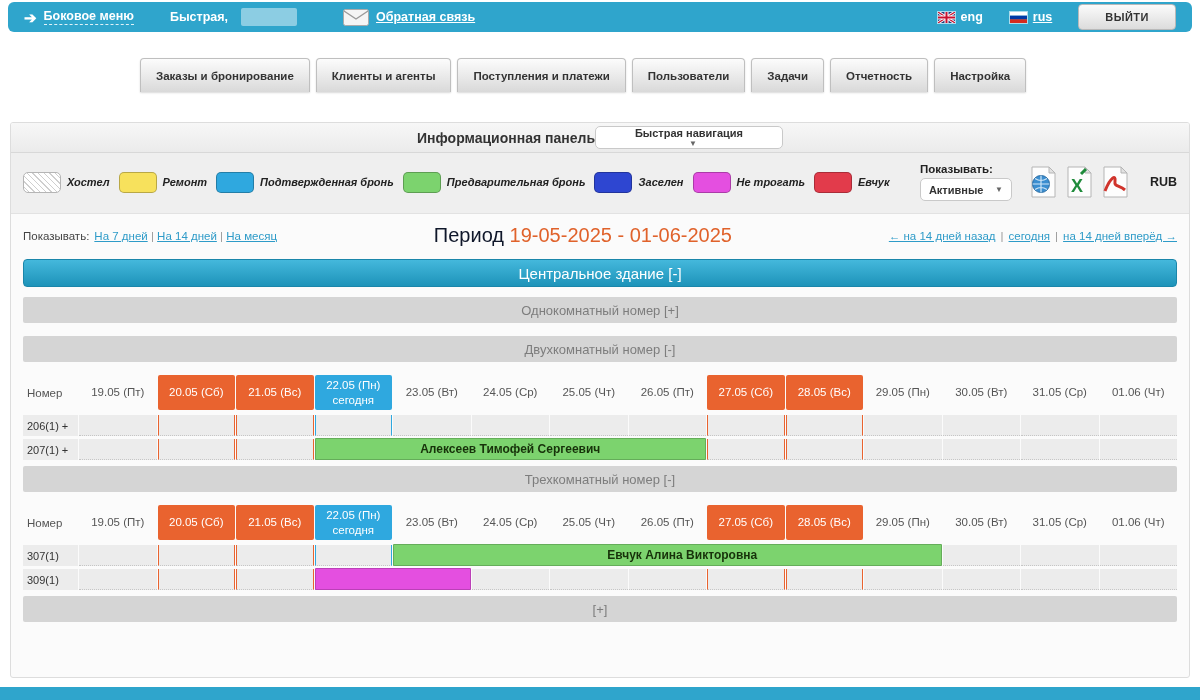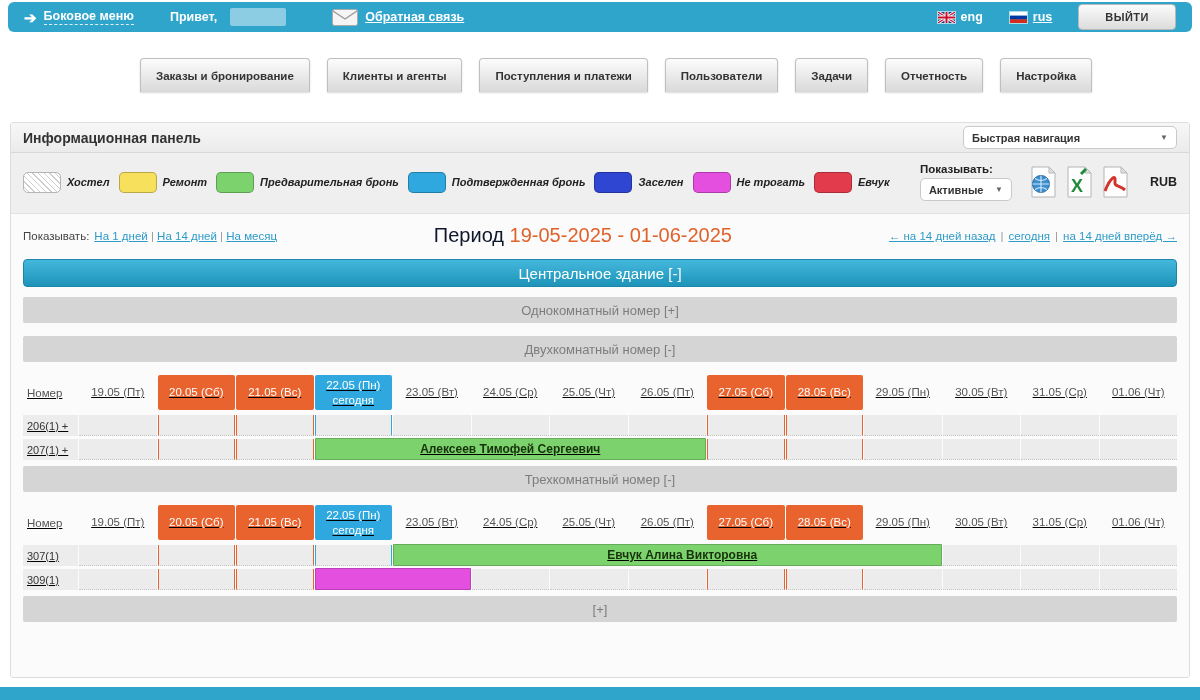--- a/index.html
+++ b/index.html
@@ -13,33 +13,33 @@
   .arrow-ic { font-size:15px; line-height:1; }
   .dashed-link { text-decoration:none !important; border-bottom:1px dashed rgba(255,255,255,.85); padding-bottom:1px; }
   .redacted { width:56px; height:18px; background:rgba(255,255,255,.45); border-radius:2px; margin-left:6px; }
   .lang { display:flex; align-items:center; gap:5px; margin-left:26px; }
   .lang .cur { text-decoration:none; }
   .logout-btn { margin-left:26px; background:linear-gradient(#fbfbfb,#dcdcdc); border:1px solid #b9b9b9; border-radius:4px;
                 color:#333; font-size:11px; font-weight:bold; padding:6px 26px; letter-spacing:.5px; cursor:pointer; }
   .flag { display:inline-block; line-height:0; border:1px solid rgba(255,255,255,.6); }
 
   
-  .tabs { position:absolute; left:140px; top:58px; display:flex; gap:17px; }
+  .tabs { position:absolute; left:140px; top:58px; display:flex; gap:6px; }
   .tab { background:linear-gradient(#fcfcfc,#d9d9d9); border:1px solid #bfbfbf; border-bottom:none; border-radius:4px 4px 0 0;
          padding:11px 15px 10px; font-size:11.5px; font-weight:bold; color:#333; cursor:pointer; box-shadow:0 1px 2px rgba(0,0,0,.15); }
 
   
   .panel { position:absolute; left:10px; right:10px; top:122px; bottom:22px; background:#fbfbfb; border:1px solid #ddd; border-radius:3px; overflow:hidden; }
   .panel-head { height:30px; background:linear-gradient(#f7f7f7,#ebebeb); border-bottom:1px solid #d8d8d8;
-                display:flex; align-items:center; justify-content:space-between; padding:0 12px; }
+                display:flex; align-items:center; justify-content:center; padding:0 12px; }
   .panel-title { font-size:14px; font-weight:bold; color:#333; }
   .select { background:#fff; border:1px solid #c9c9c9; border-radius:5px; font-size:11px; font-weight:bold; color:#333;
             display:flex; align-items:center; justify-content:space-between; padding:0 8px; height:23px; cursor:pointer; }
   .caret { font-size:8px; color:#666; margin-left:8px; }
-  .quick-nav { width:214px; }
+  .quick-nav { width:188px;flex-direction:column; }
 
   
   .toolbar { background:#efefef; border-bottom:1px solid #e2e2e2; display:flex; align-items:center; padding:10px 12px 12px; }
   .legend { display:flex; align-items:center; gap:9px; flex-wrap:nowrap; }
   .legend-item { display:flex; align-items:center; gap:6px; }
   .swatch { width:38px; height:21px; border-radius:5px; border:1px solid rgba(0,0,0,.25); display:inline-block; }
   .swatch.hatch { background:repeating-linear-gradient(45deg,#ffffff 0 3px,#cfcfcf 3px 4px); border-color:#b5b5b5; }
   .legend-label { font-size:11px; font-weight:bold; font-style:italic; color:#222; white-space:nowrap; }
   .tb-right { margin-left:auto; display:flex; align-items:center; gap:10px; }
   .show-col { display:flex; flex-direction:column; gap:3px; }
@@ -59,21 +59,21 @@
   .period-value { color:#E0622B; }
 
   
   .building-bar { margin:4px 12px 10px; height:28px; background:linear-gradient(#44b8dc,#1d93b9); border:1px solid #1a86aa; border-radius:4px;
                   color:#fff; font-size:15px; display:flex; align-items:center; justify-content:center; cursor:pointer; }
   .section-bar { margin:0 12px 13px; height:26px; background:#d5d5d5; color:#7d7d7d; font-size:13px; border-radius:2px;
                  display:flex; align-items:center; justify-content:center; cursor:pointer; }
 
   
   .cal { margin:0 12px 6px; }
-  .cal-row { display:grid; grid-template-columns:55px repeat(14,1fr); column-gap:1px; margin-bottom:3px; position:relative;text-decoration:underline; }
+  .cal-row { display:grid; grid-template-columns:55px repeat(14,1fr); column-gap:1px; margin-bottom:3px; position:relative; }
   .corner { display:flex; align-items:center; padding-left:4px; font-size:11.5px; color:#555; }
   .head-cell { display:flex; flex-direction:column; align-items:center; justify-content:center; height:35px;
                font-size:11.5px; color:#555; text-align:center; line-height:15px; grid-row:1; }
   .head-cell.weekend { background:#E9632F; color:#fff; border-radius:2px; }
   .head-cell.today { background:#2FA8DF; color:#fff; border-radius:2px; }
   .cal-head { margin-bottom:5px; }
   .room-label { background:#ececec; font-size:11px; color:#333; display:flex; align-items:center; padding-left:4px; height:21px; grid-row:1; }
   .cell { background:#ececec; border-bottom:1px dotted #c6c6c6; height:21px; grid-row:1; }
   .cell.weekend { border-left:1px solid #E9632F; border-right:1px solid #E9632F; }
   .cell.today { border-left:1px solid #2FA8DF; border-right:1px solid #2FA8DF; }
@@ -88,21 +88,21 @@
 </style>
 </head>
 <body>
 
 <div class="topbar">
   <div class="tb-group">
     <span class="arrow-ic">➔</span>
     <a class="dashed-link">Боковое меню</a>
   </div>
   <div class="tb-group" style="margin-left:36px;">
-    <span>Привет,</span>
+    <span>Быстрая,</span>
     <span class="redacted"></span>
   </div>
   <div class="tb-group" style="margin-left:46px;">
     <span class="exp-ic">
       <svg width="26" height="17" viewBox="0 0 26 17">
           <rect x="0.5" y="0.5" width="25" height="16" rx="2" fill="#f5f5f5" stroke="#aaa"></rect>
           <path d="M1 2 L13 10 L25 2" fill="none" stroke="#9a9a9a" stroke-width="1.4"></path>
         </svg>
     </span>
     <a>Обратная связь</a>
@@ -156,26 +156,26 @@
     <div class="legend" id="legend">
         <div class="legend-item">
           <span class="swatch hatch"></span>
           <span class="legend-label">Хостел</span>
         </div>
         <div class="legend-item">
           <span class="swatch" style="background: rgb(247, 225, 92);"></span>
           <span class="legend-label">Ремонт</span>
         </div>
         <div class="legend-item">
+          <span class="swatch" style="background: rgb(47, 168, 223);"></span>
+          <span class="legend-label">Подтвержденная бронь</span>
+        </div>
+        <div class="legend-item">
           <span class="swatch" style="background: rgb(124, 211, 110);"></span>
           <span class="legend-label">Предварительная бронь</span>
-        </div>
-        <div class="legend-item">
-          <span class="swatch" style="background: rgb(47, 168, 223);"></span>
-          <span class="legend-label">Подтвержденная бронь</span>
         </div>
         <div class="legend-item">
           <span class="swatch" style="background: rgb(46, 70, 209);"></span>
           <span class="legend-label">Заселен</span>
         </div>
         <div class="legend-item">
           <span class="swatch" style="background: rgb(228, 79, 224);"></span>
           <span class="legend-label">Не трогать</span>
         </div>
         <div class="legend-item">
@@ -216,21 +216,21 @@
             </svg>
         </span>
       </div>
       <span class="currency">RUB</span>
     </div>
   </div>
 
   <div class="period-row">
     <div class="small-links">
       <span>Показывать:</span>
-      <span id="range-links"><a class="lnk">На 1 дней</a><span class="sep"> | </span><a class="lnk">На 14 дней</a><span class="sep"> | </span><a class="lnk">На месяц</a></span>
+      <span id="range-links"><a class="lnk">На 7 дней</a><span class="sep"> | </span><a class="lnk">На 14 дней</a><span class="sep"> | </span><a class="lnk">На месяц</a></span>
     </div>
     <div class="period-center">
       <span class="period-label">Период</span>
       <span class="period-value">19-05-2025 - 01-06-2025</span>
     </div>
     <div class="small-links">
       <a>← на 14 дней назад</a>
       <span class="sep">|</span>
       <a>сегодня</a>
       <span class="sep">|</span>

